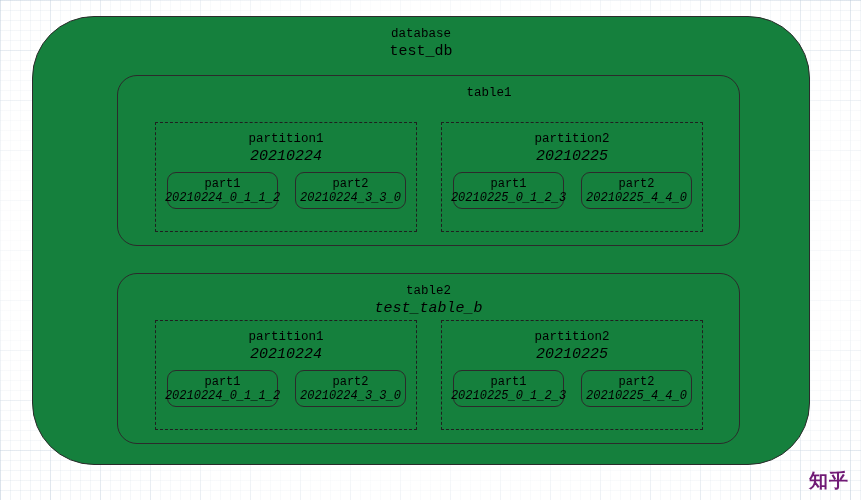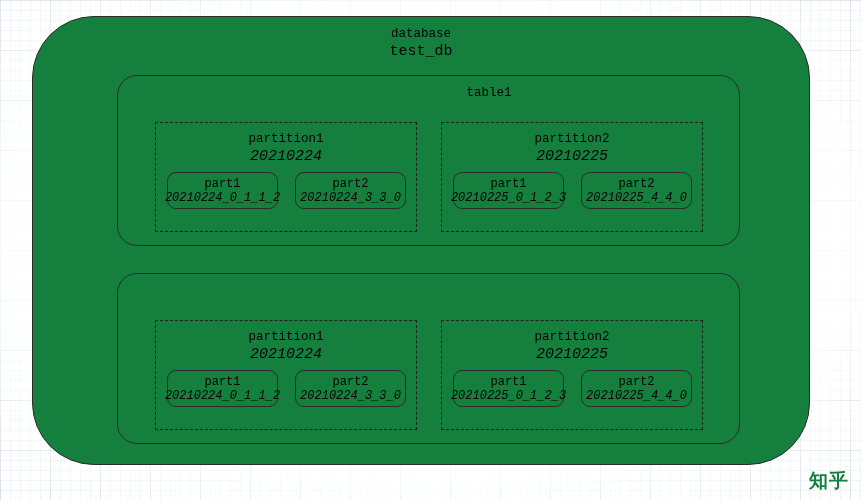--- a/index.html
+++ b/index.html
@@ -105,21 +105,21 @@
   .part-box .label-sub   { font-size: 12px; }
 
   
   #watermark {
     position: absolute;
     right: 12px;
     bottom: 6px;
     display: flex;
     align-items: center;
     gap: 7px;
-    color: #15803d;
+    color: #701a75;
     font-size: 19px;
     letter-spacing: 1px;
     user-select: none;
     pointer-events: none;
   }
   #watermark .wm-logo { font-weight: bold; }
   #watermark .wm-user { font-weight: bold; }
 </style>
 </head>
 <body>
@@ -171,20 +171,24 @@
     <span class="label-sub">20210225_0_1_2_3</span>
   </div>
 
   <div class="box part-box" style="left:581px; top:172px; width:111px; height:37px;">
     <span class="label-title">part2</span>
     <span class="label-sub">20210225_4_4_0</span>
   </div>
 
   <div class="box table-box" style="left:117px; top:273px; width:623px; height:171px;"></div>
 
+  <div class="label-block" style="left:117px; top:283px; width:623px;">
+    <span class="label-title">table2</span>
+    <span class="label-sub">test_table_b</span>
+  </div>
 
   <div class="box partition-box" style="left:155px; top:320px; width:262px; height:110px;"></div>
 
   <div class="label-block" style="left:155px; top:329px; width:262px;">
     <span class="label-title">partition1</span>
     <span class="label-sub">20210224</span>
   </div>
 
   <div class="box part-box" style="left:167px; top:370px; width:111px; height:37px;">
     <span class="label-title">part1</span>

